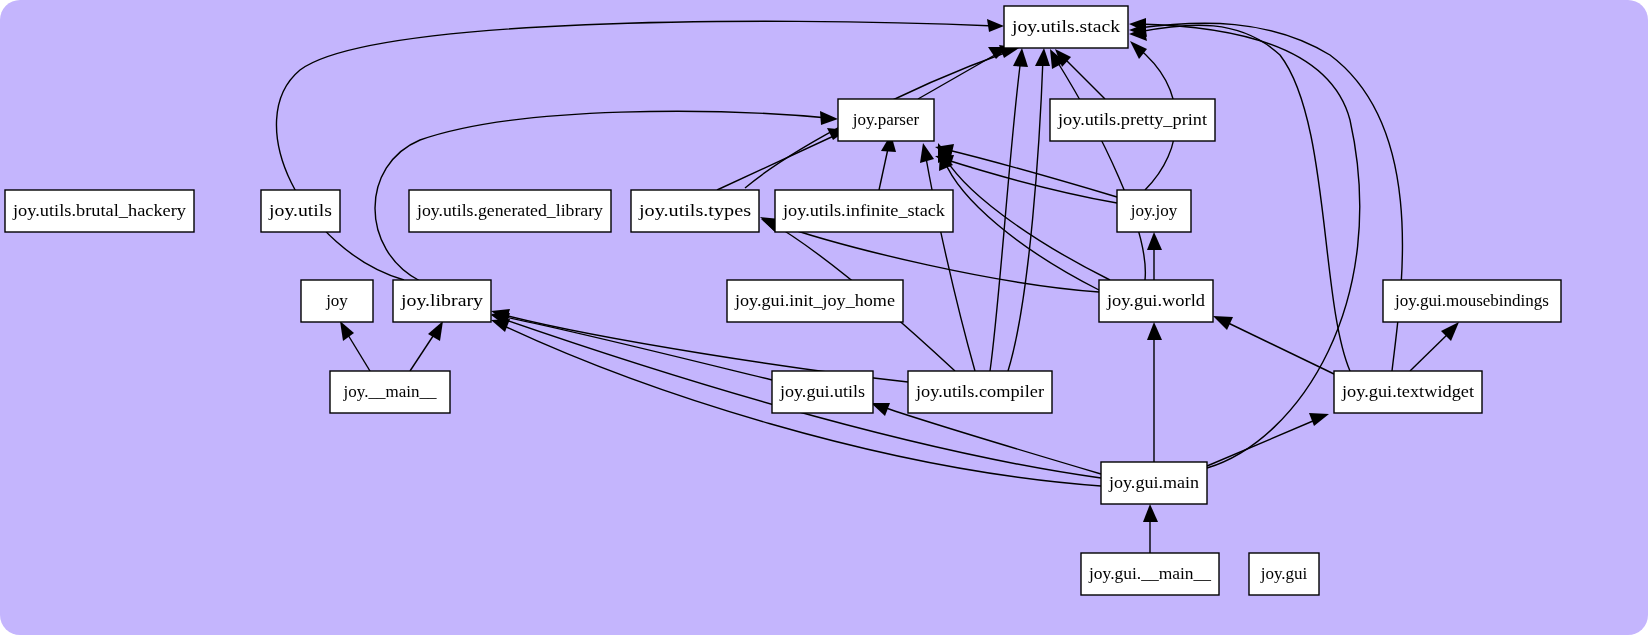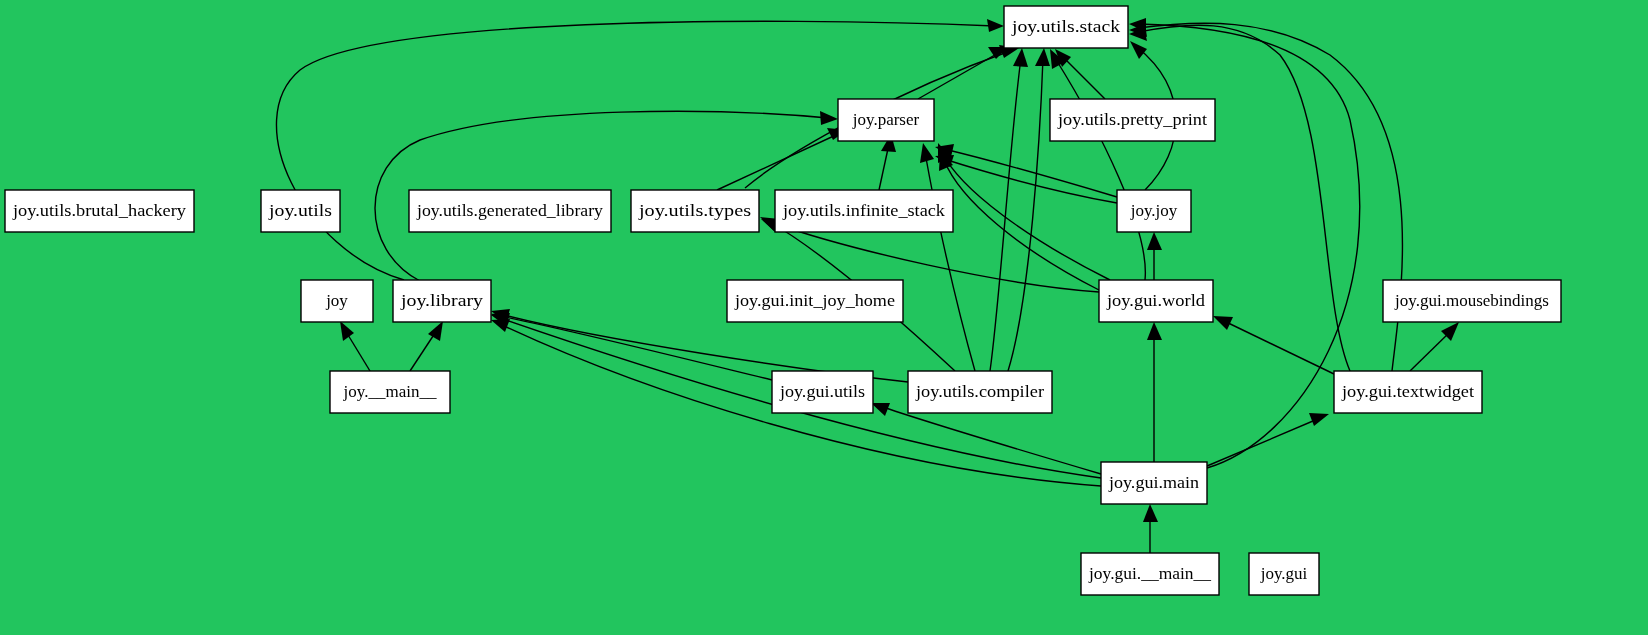--- a/index.html
+++ b/index.html
@@ -4,23 +4,24 @@
 <style>
   html, body {
     margin: 0;
     padding: 0;
     background: #ffffff;
   }
   #graph-root {
     position: relative;
     width: 1648px;
     height: 635px;
-    background: #22c55e;
+    background: #c4b5fd;
     overflow: hidden;
     font-family: "Liberation Serif", "DejaVu Serif", serif;
+    border-radius: 20px;
   }
   #graph-svg {
     position: absolute;
     top: 0;
     left: 0;
     width: 1648px;
     height: 635px;
   }
   .node-rect {
     fill: #ffffff;

